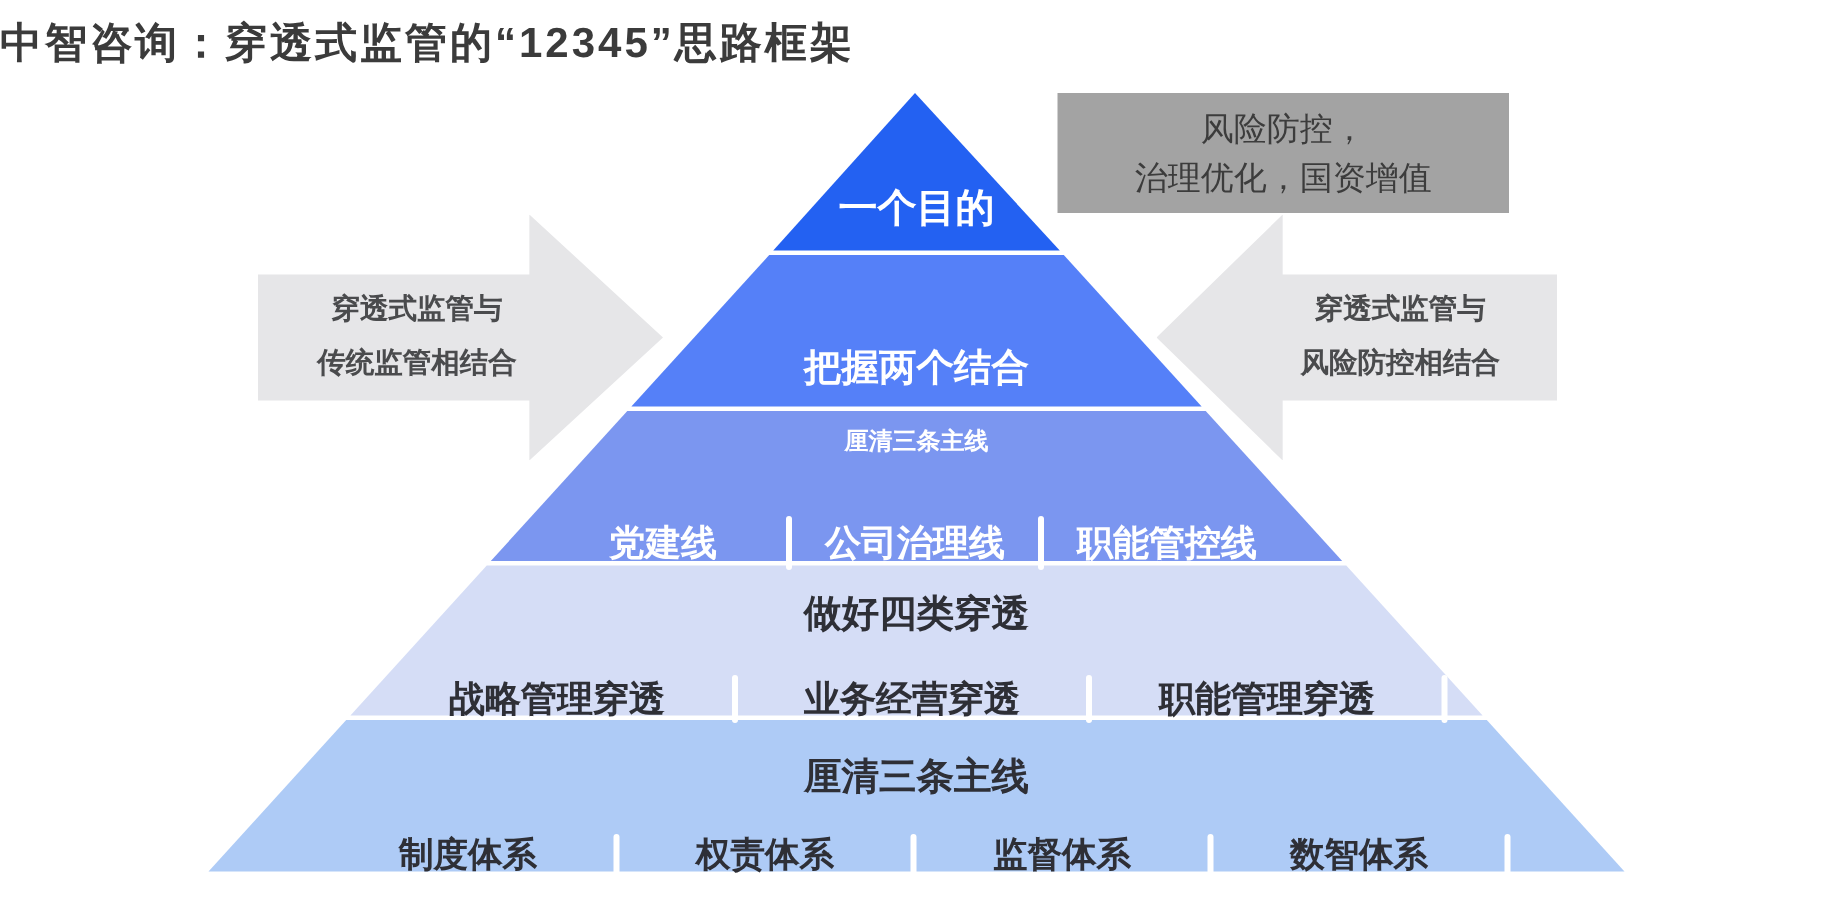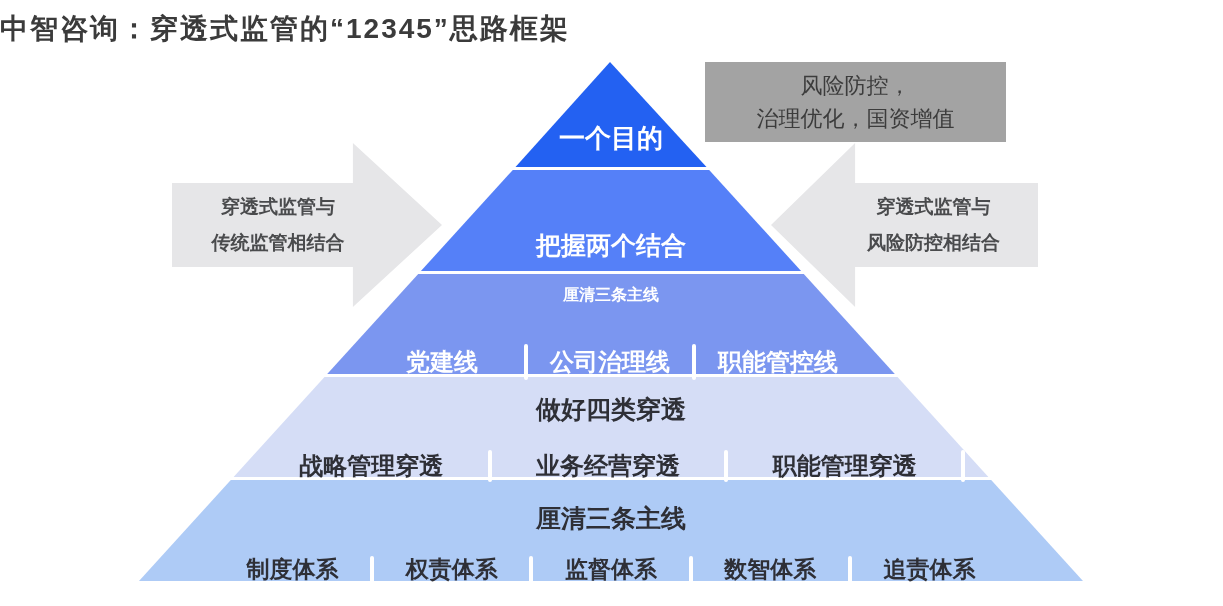--- a/index.html
+++ b/index.html
@@ -97,21 +97,20 @@
 
   <div class="items-row row-l5">
     <div class="cell">制度体系</div>
     <div class="vbar"></div>
     <div class="cell">权责体系</div>
     <div class="vbar"></div>
     <div class="cell">监督体系</div>
     <div class="vbar"></div>
     <div class="cell">数智体系</div>
     <div class="vbar"></div>
-    <div class="cell">追责体系</div>
   </div>
 
   <div class="arrow arrow-left">
     <div>穿透式监管与</div>
     <div>传统监管相结合</div>
   </div>
 
   <div class="arrow arrow-right">
     <div>穿透式监管与</div>
     <div>风险防控相结合</div>

